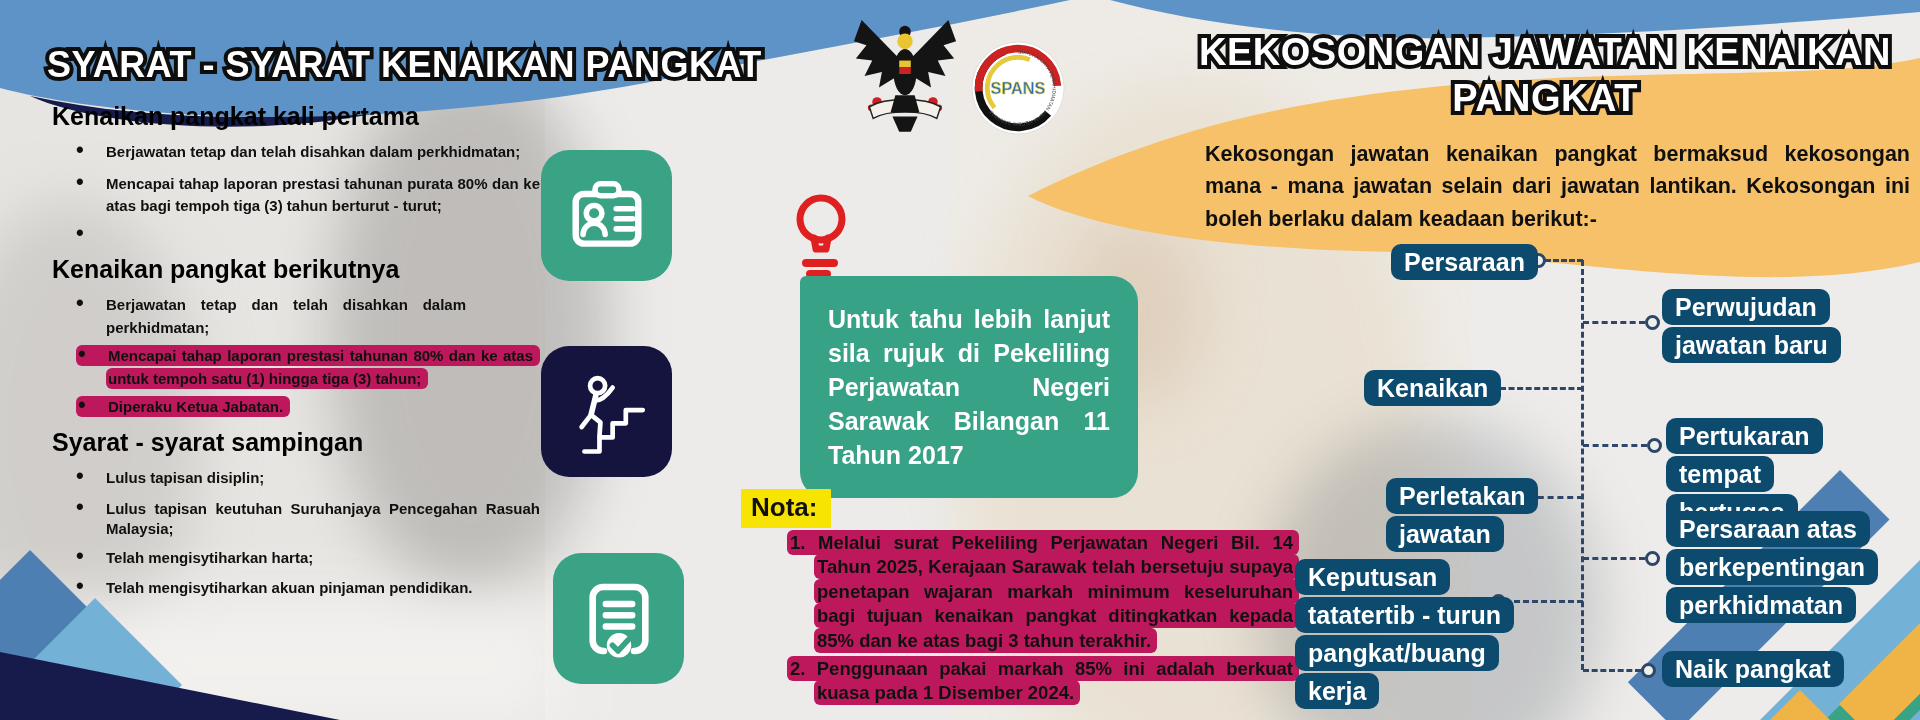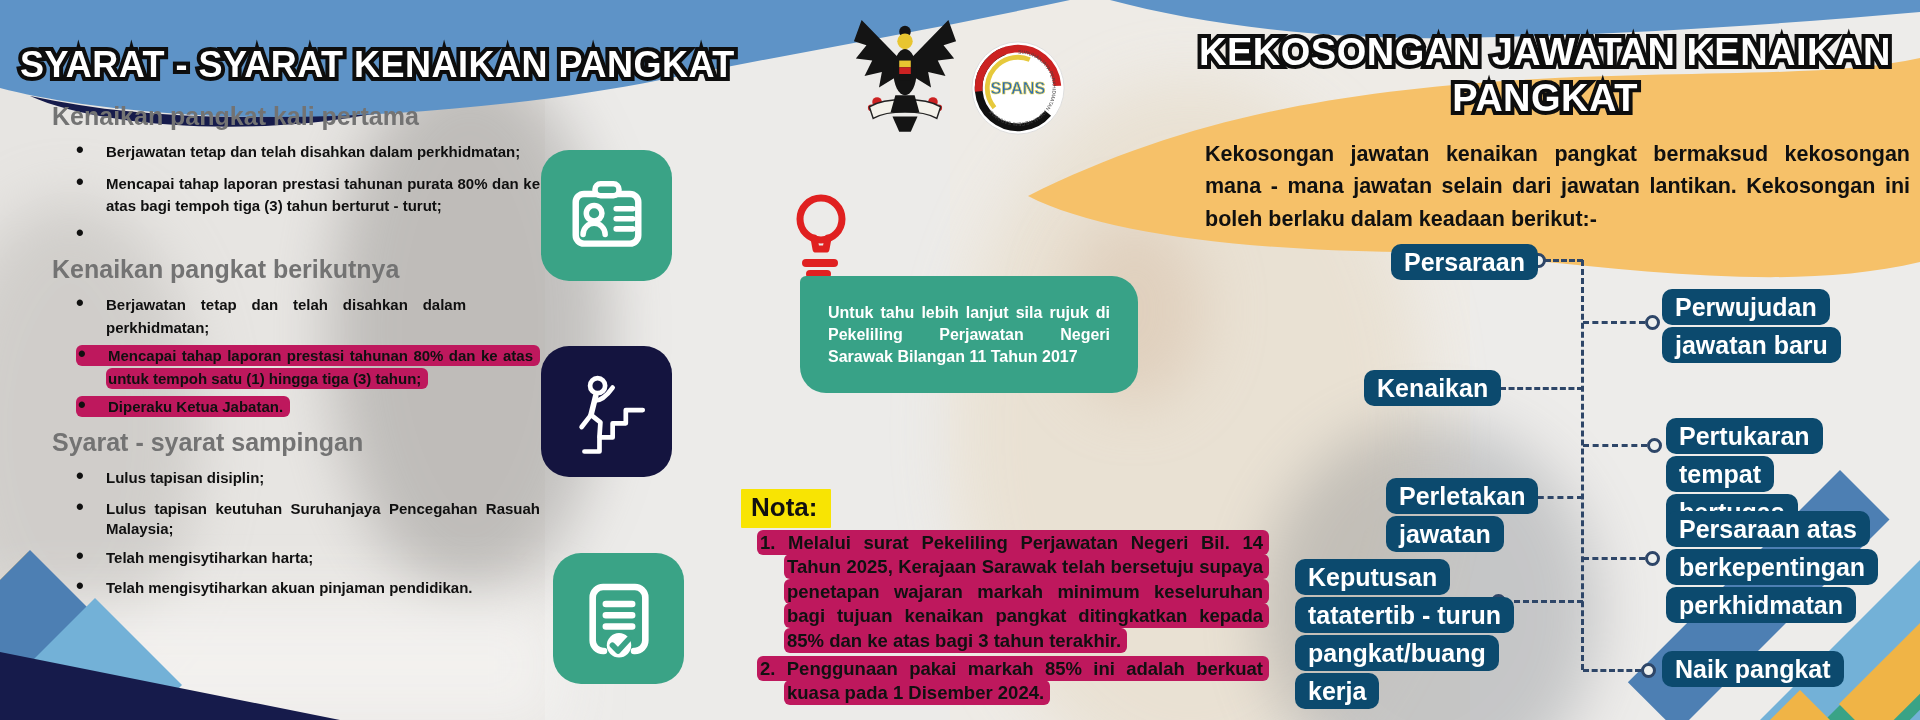--- a/index.html
+++ b/index.html
@@ -14,47 +14,47 @@
   .big-title{
     color:#fff;font-weight:800;letter-spacing:.5px;white-space:nowrap;
     -webkit-text-stroke:8px #0e0e0e;paint-order:stroke fill;
     text-shadow:0 2px 0 rgba(0,0,0,.25);
   }
   .big-title.right{white-space:normal;text-align:center;line-height:1.2;}
 
   
   .l-text{left:52px;top:102px;width:488px;color:#101010;}
   .sec{margin-bottom:8px;}
-  .sec-h{font-size:25px;font-weight:bold;color:#737373;line-height:1.16;margin-bottom:5px;}
+  .sec-h{font-size:25px;font-weight:bold;color:#000000;line-height:1.16;margin-bottom:5px;}
   .li{margin:3px 0 3px 24px;padding-left:30px;text-indent:-30px;text-align:justify;
       font-size:15px;font-weight:bold;line-height:1.3;}
   .sec3 .li{line-height:1.25;}
   .dot{display:inline-block;width:30px;text-indent:0;}
   .dot::before{content:"\2022";font-size:22px;}
   .hl{background:#be185d;border-radius:6px;padding:2px 7px 2px 2px;
       box-decoration-break:clone;-webkit-box-decoration-break:clone;}
 
   
   .card{border-radius:28px;display:flex;align-items:center;justify-content:center;}
   .card.green{background:#3aa386;}
   .card.navy{background:#14143f;}
 
   
   .bubble{
     left:800px;top:276px;width:338px;background:#38a287;color:#fff;
     border-radius:6px 26px 26px 26px;padding:26px 28px;box-sizing:border-box;
-    font-size:16px;font-weight:bold;line-height:1.36;text-align:justify;
+    font-size:25px;font-weight:bold;line-height:1.36;text-align:justify;
   }
 
   
   .nota-label{
     left:741px;top:489px;background:#f8e403;border-radius:1px;
     font-size:26px;font-weight:bold;color:#111;padding:3px 14px 5px 10px;
   }
-  .nota-list{left:757px;top:531px;width:512px;list-style:none;margin:0;padding:0;}
+  .nota-list{left:787px;top:531px;width:512px;list-style:none;margin:0;padding:0;}
   .nota-list li{
     margin:0 0 4px 0;padding-left:27px;text-indent:-27px;text-align:justify;
     font-size:18.5px;font-weight:bold;line-height:1.32;color:#111;
   }
   .nota-list .hl{padding:2px 6px 2px 3px;}
 
   
   .r-par{
     left:1205px;top:138px;width:705px;color:#101010;
     font-size:21.5px;font-weight:bold;line-height:1.5;text-align:justify;
@@ -114,21 +114,21 @@
 
     <g>
       <rect x="1840" y="470" width="70" height="300" fill="#4d7fb3" transform="rotate(45 1840 470)"></rect>
       <rect x="1920" y="560" width="130" height="320" fill="#73b1d7" transform="rotate(45 1920 560)"></rect>
       <rect x="1905" y="640" width="60" height="210" fill="#3aa386" transform="rotate(45 1905 640)"></rect>
       <rect x="1800" y="690" width="60" height="170" fill="#f0b446" transform="rotate(45 1800 690)"></rect>
       <rect x="1945" y="598" width="50" height="150" fill="#f0b446" transform="rotate(45 1945 598)"></rect>
     </g>
   </svg>
 
-  <div class="abs big-title" style="left:20px;top:44px;font-size:36px;">SYARAT - SYARAT KENAIKAN PANGKAT</div>
+  <div class="abs big-title" style="left:47px;top:44px;font-size:36px;">SYARAT - SYARAT KENAIKAN PANGKAT</div>
 
   <div class="abs l-text">
 
     <div class="sec">
       <div class="sec-h">Kenaikan pangkat kali pertama</div>
       <div class="li"><span><span class="dot"></span><span>Berjawatan tetap dan telah disahkan dalam perkhidmatan;</span></span></div>
       <div class="li"><span><span class="dot"></span><span>Mencapai tahap laporan prestasi tahunan purata 80% dan ke atas bagi tempoh tiga (3) tahun berturut - turut;</span></span></div>
       <div class="li"><span><span class="dot"></span></span></div>
     </div>
 

